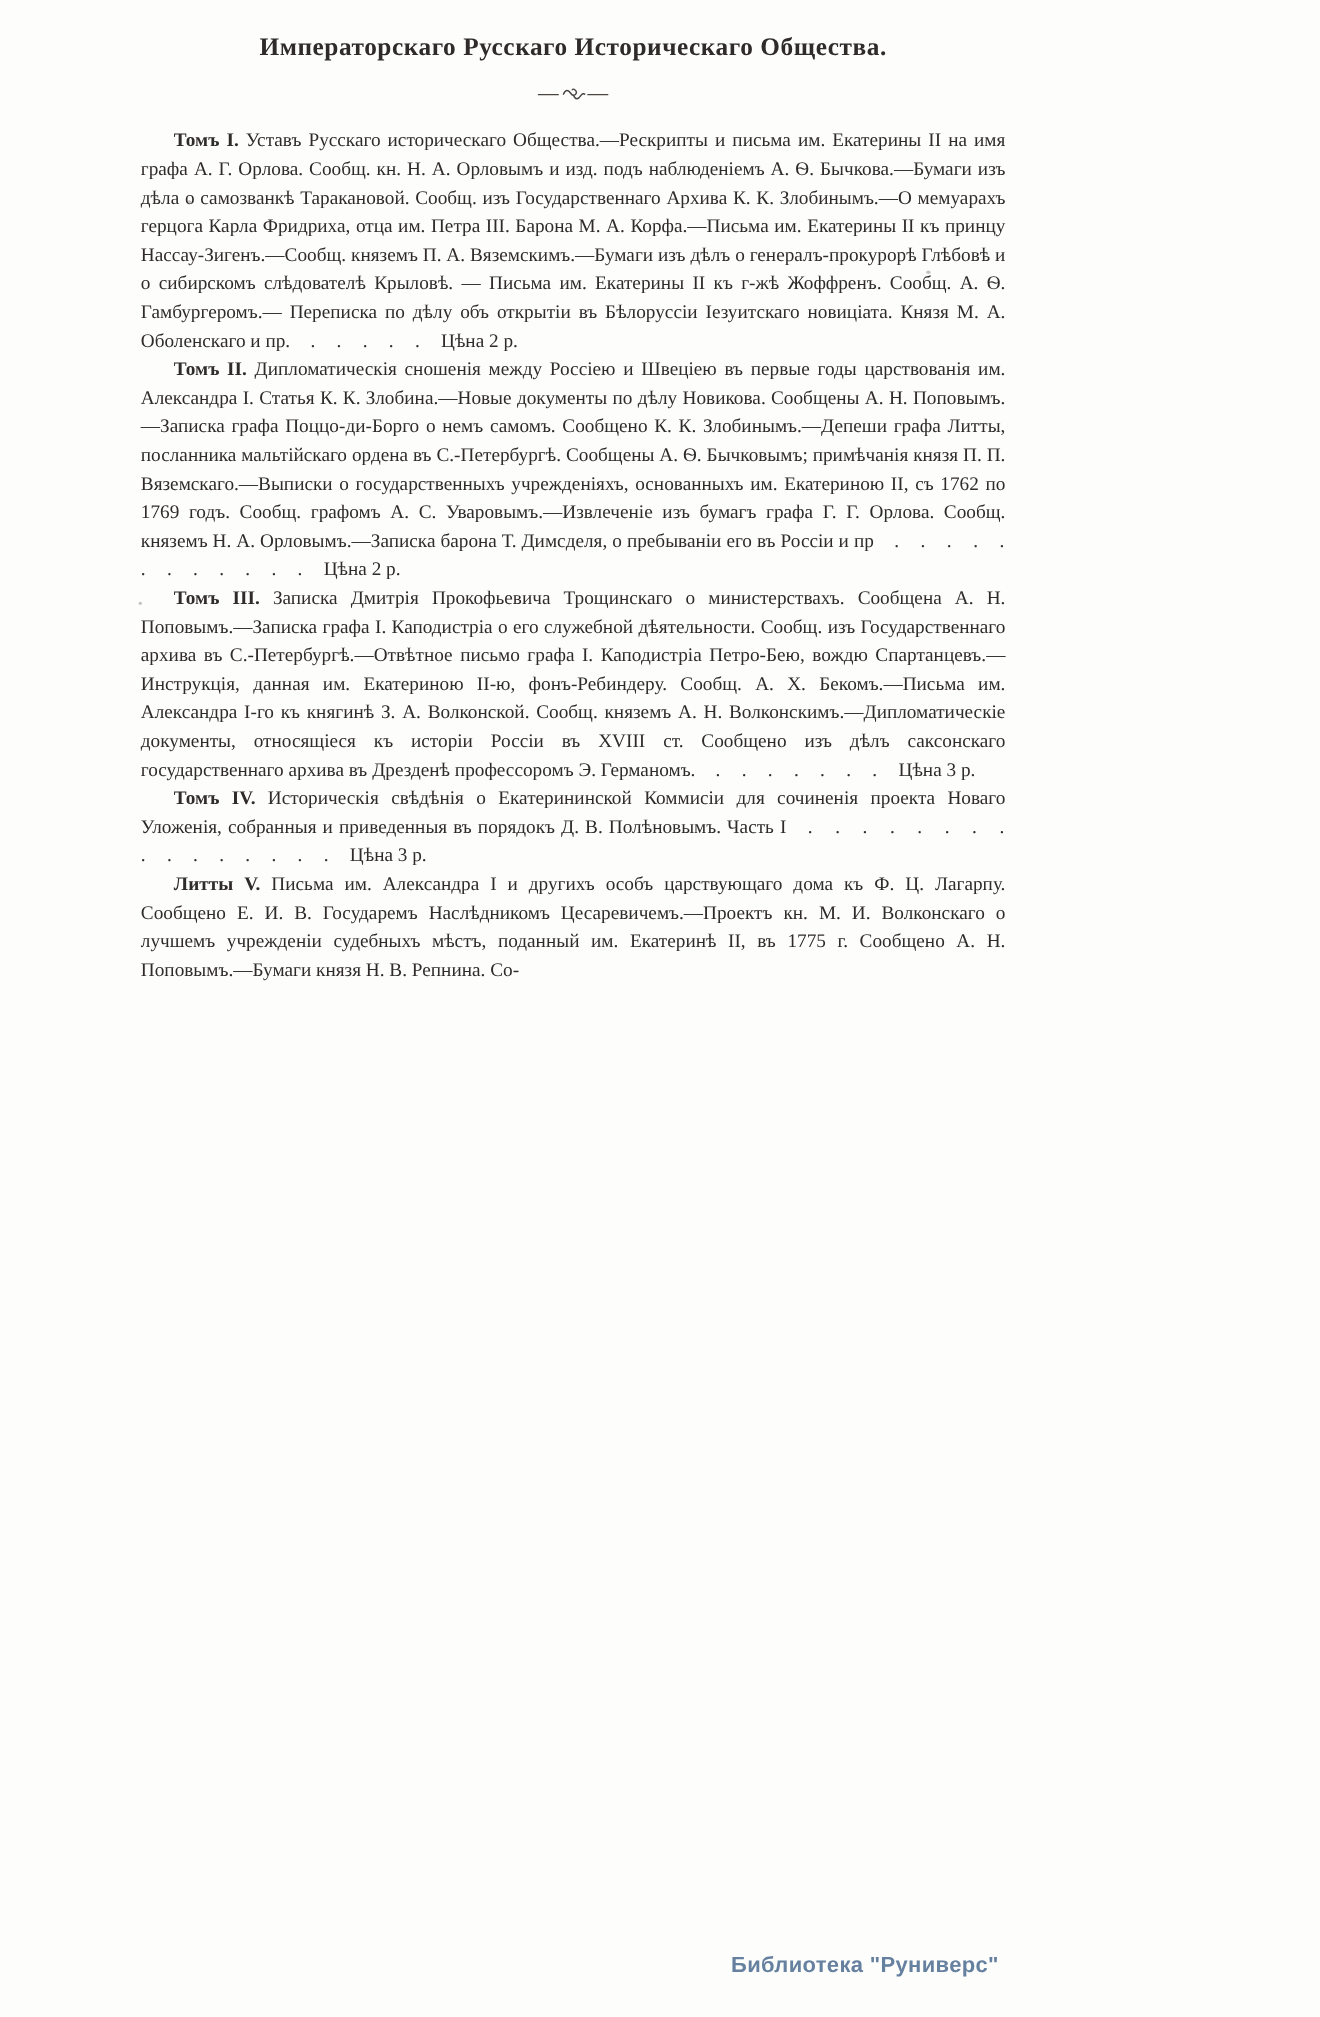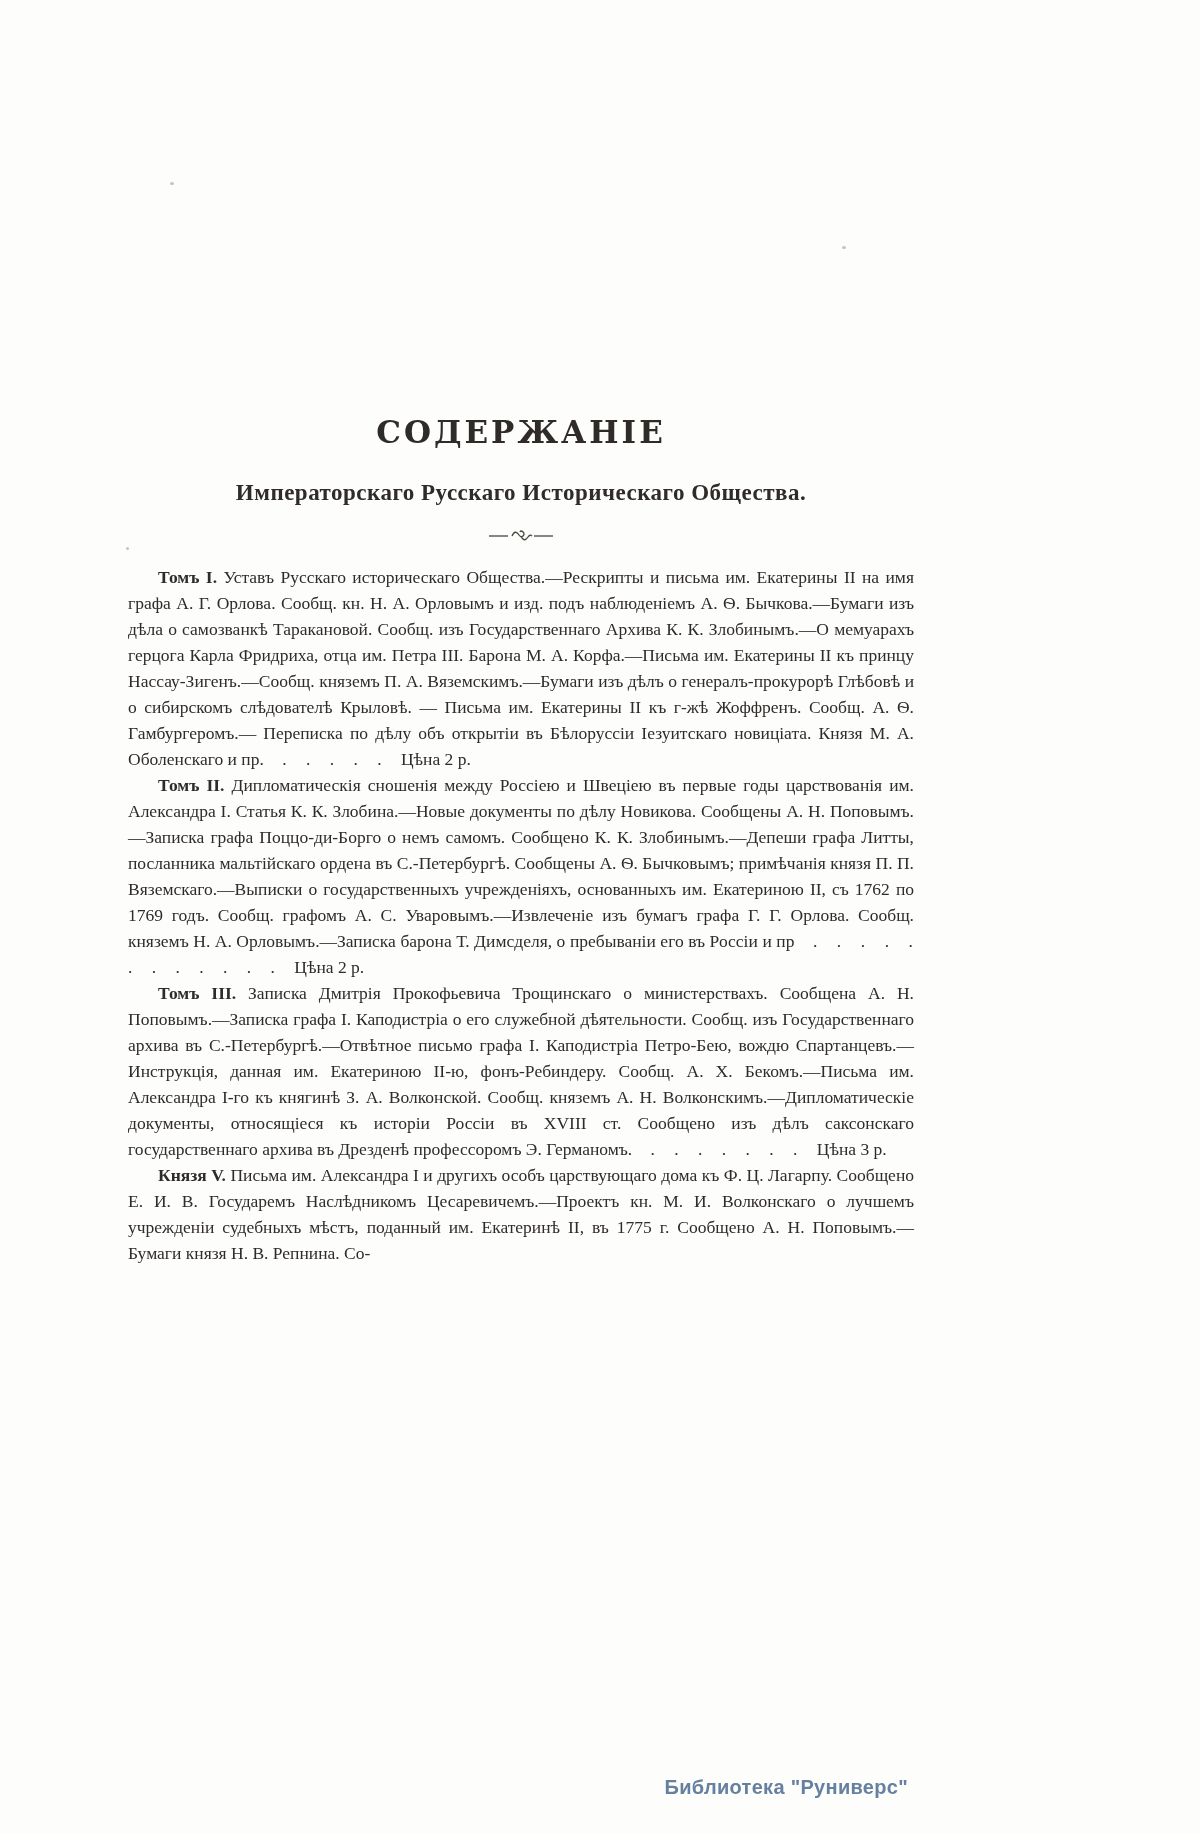--- a/index.html
+++ b/index.html
@@ -81,37 +81,37 @@
 <body>
 
 <div class="page" style="color: rgb(47, 43, 40);">
 
   <div class="speck speck-1"></div>
   <div class="speck speck-2"></div>
   <div class="speck speck-3"></div>
 
   <div class="content">
 
-    <h1 class="title">СОДЕРЖАНІЕ</h1>
 
 
     <h3 class="society">Императорскаго Русскаго Историческаго Общества.</h3>
 
     <div class="ornament-wrap">
       <svg width="66" height="16" viewBox="0 0 66 16">
         <line x1="1" y1="8" x2="20" y2="8" stroke="#4a4640" stroke-width="1.3"></line>
         <path d="M24 8 q3 -7 7 -1 q2 3 4 1 q2 -2 0 -4 q-2 -2 -3 0 M33 8 q3 7 7 1 q2 -3 4 -1" fill="none" stroke="#4a4640" stroke-width="1.3"></path>
         <line x1="46" y1="8" x2="65" y2="8" stroke="#4a4640" stroke-width="1.3"></line>
       </svg>
     </div>
 
     <div class="toc-body">
         <p class="para"><span class="tom">Томъ I. </span><span>Уставъ Русскаго историческаго Общества.—Рескрипты и письма им. Екатерины II на имя графа А. Г. Орлова. Сообщ. кн. Н. А. Орловымъ и изд. подъ наблюденіемъ А. Ѳ. Бычкова.—Бумаги изъ дѣла о самозванкѣ Таракановой. Сообщ. изъ Государственнаго Архива К. К. Злобинымъ.—О мемуарахъ герцога Карла Фридриха, отца им. Петра III. Барона М. А. Корфа.—Письма им. Екатерины II къ принцу Нассау-Зигенъ.—Сообщ. княземъ П. А. Вяземскимъ.—Бумаги изъ дѣлъ о генералъ-прокурорѣ Глѣбовѣ и о сибирскомъ слѣдователѣ Крыловѣ. — Письма им. Екатерины II къ г-жѣ Жоффренъ. Сообщ. А. Ѳ. Гамбургеромъ.— Переписка по дѣлу объ открытіи въ Бѣлоруссіи Іезуитскаго новиціата. Князя М. А. Оболенскаго и пр.</span><span class="leader"> . . . . . </span><span> Цѣна 2 р.</span></p>
         <p class="para"><span class="tom">Томъ II. </span><span>Дипломатическія сношенія между Россіею и Швеціею въ первые годы царствованія им. Александра I. Статья К. К. Злобина.—Новые документы по дѣлу Новикова. Сообщены А. Н. Поповымъ.—Записка графа Поццо-ди-Борго о немъ самомъ. Сообщено К. К. Злобинымъ.—Депеши графа Литты, посланника мальтійскаго ордена въ С.-Петербургѣ. Сообщены А. Ѳ. Бычковымъ; примѣчанія князя П. П. Вяземскаго.—Выписки о государственныхъ учрежденіяхъ, основанныхъ им. Екатериною II, съ 1762 по 1769 годъ. Сообщ. графомъ А. С. Уваровымъ.—Извлеченіе изъ бумагъ графа Г. Г. Орлова. Сообщ. княземъ Н. А. Орловымъ.—Записка барона Т. Димсделя, о пребываніи его въ Россіи и пр</span><span class="leader"> . . . . . . . . . . . . </span><span> Цѣна 2 р.</span></p>
         <p class="para"><span class="tom">Томъ III. </span><span>Записка Дмитрія Прокофьевича Трощинскаго о министерствахъ. Сообщена А. Н. Поповымъ.—Записка графа I. Каподистріа о его служебной дѣятельности. Сообщ. изъ Государственнаго архива въ С.-Петербургѣ.—Отвѣтное письмо графа I. Каподистріа Петро-Бею, вождю Спартанцевъ.—Инструкція, данная им. Екатериною II-ю, фонъ-Ребиндеру. Сообщ. А. Х. Бекомъ.—Письма им. Александра I-го къ княгинѣ З. А. Волконской. Сообщ. княземъ А. Н. Волконскимъ.—Дипломатическіе документы, относящіеся къ исторіи Россіи въ XVIII ст. Сообщено изъ дѣлъ саксонскаго государственнаго архива въ Дрезденѣ профессоромъ Э. Германомъ.</span><span class="leader"> . . . . . . . </span><span> Цѣна 3 р.</span></p>
-        <p class="para"><span class="tom">Князя V. </span><span>Письма им. Александра I и другихъ особъ царствующаго дома къ Ф. Ц. Лагарпу. Сообщено Е. И. В. Государемъ Наслѣдникомъ Цесаревичемъ.—Проектъ кн. М. И. Волконскаго о лучшемъ учрежденіи судебныхъ мѣстъ, поданный им. Екатеринѣ II, въ 1775 г. Сообщено А. Н. Поповымъ.—Бумаги князя Н. В. Репнина. Со-</span></p>
+        <p class="para"><span class="tom">Томъ IV. </span><span>Историческія свѣдѣнія о Екатерининской Коммисіи для сочиненія проекта Новаго Уложенія, собранныя и приведенныя въ порядокъ Д. В. Полѣновымъ. Часть I</span><span class="leader"> . . . . . . . . . . . . . . . . </span><span> Цѣна 3 р.</span></p>
+        <p class="para"><span class="tom">Литты V. </span><span>Письма им. Александра I и другихъ особъ царствующаго дома къ Ф. Ц. Лагарпу. Сообщено Е. И. В. Государемъ Наслѣдникомъ Цесаревичемъ.—Проектъ кн. М. И. Волконскаго о лучшемъ учрежденіи судебныхъ мѣстъ, поданный им. Екатеринѣ II, въ 1775 г. Сообщено А. Н. Поповымъ.—Бумаги князя Н. В. Репнина. Со-</span></p>
       </div>
 
   </div>
 
   <div class="watermark" style="color: rgb(102, 128, 159);">Библиотека "Руниверс"</div>
 
 </div>
 
 </body></html>

